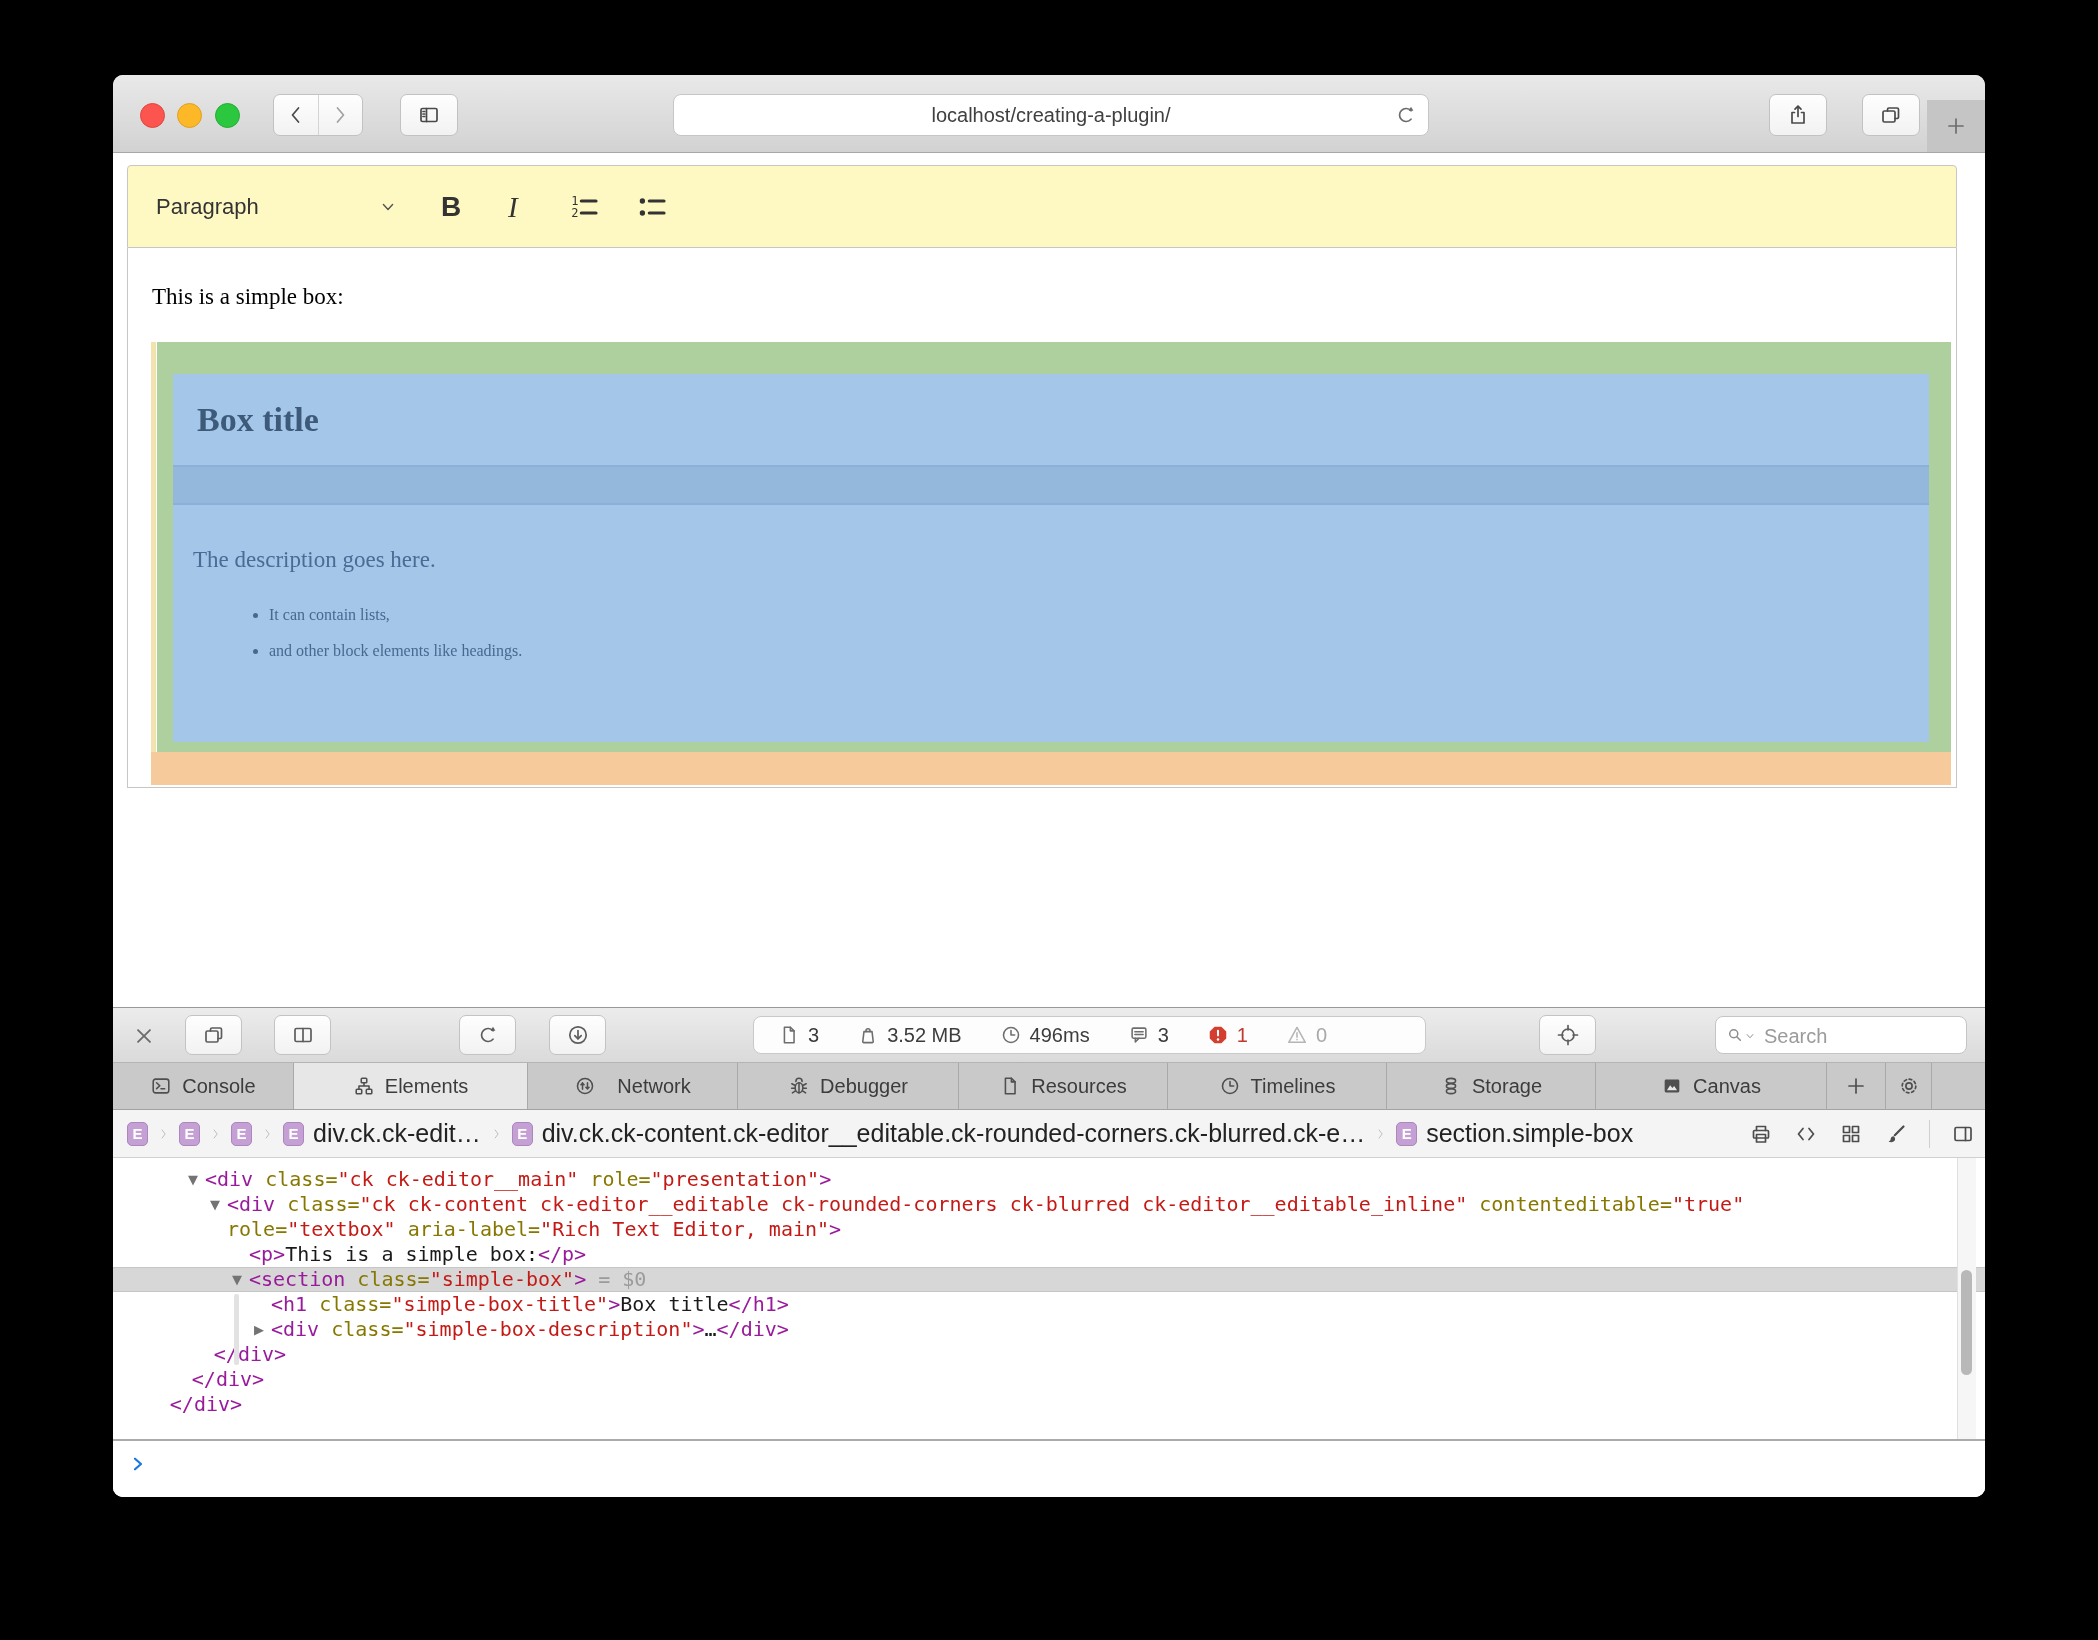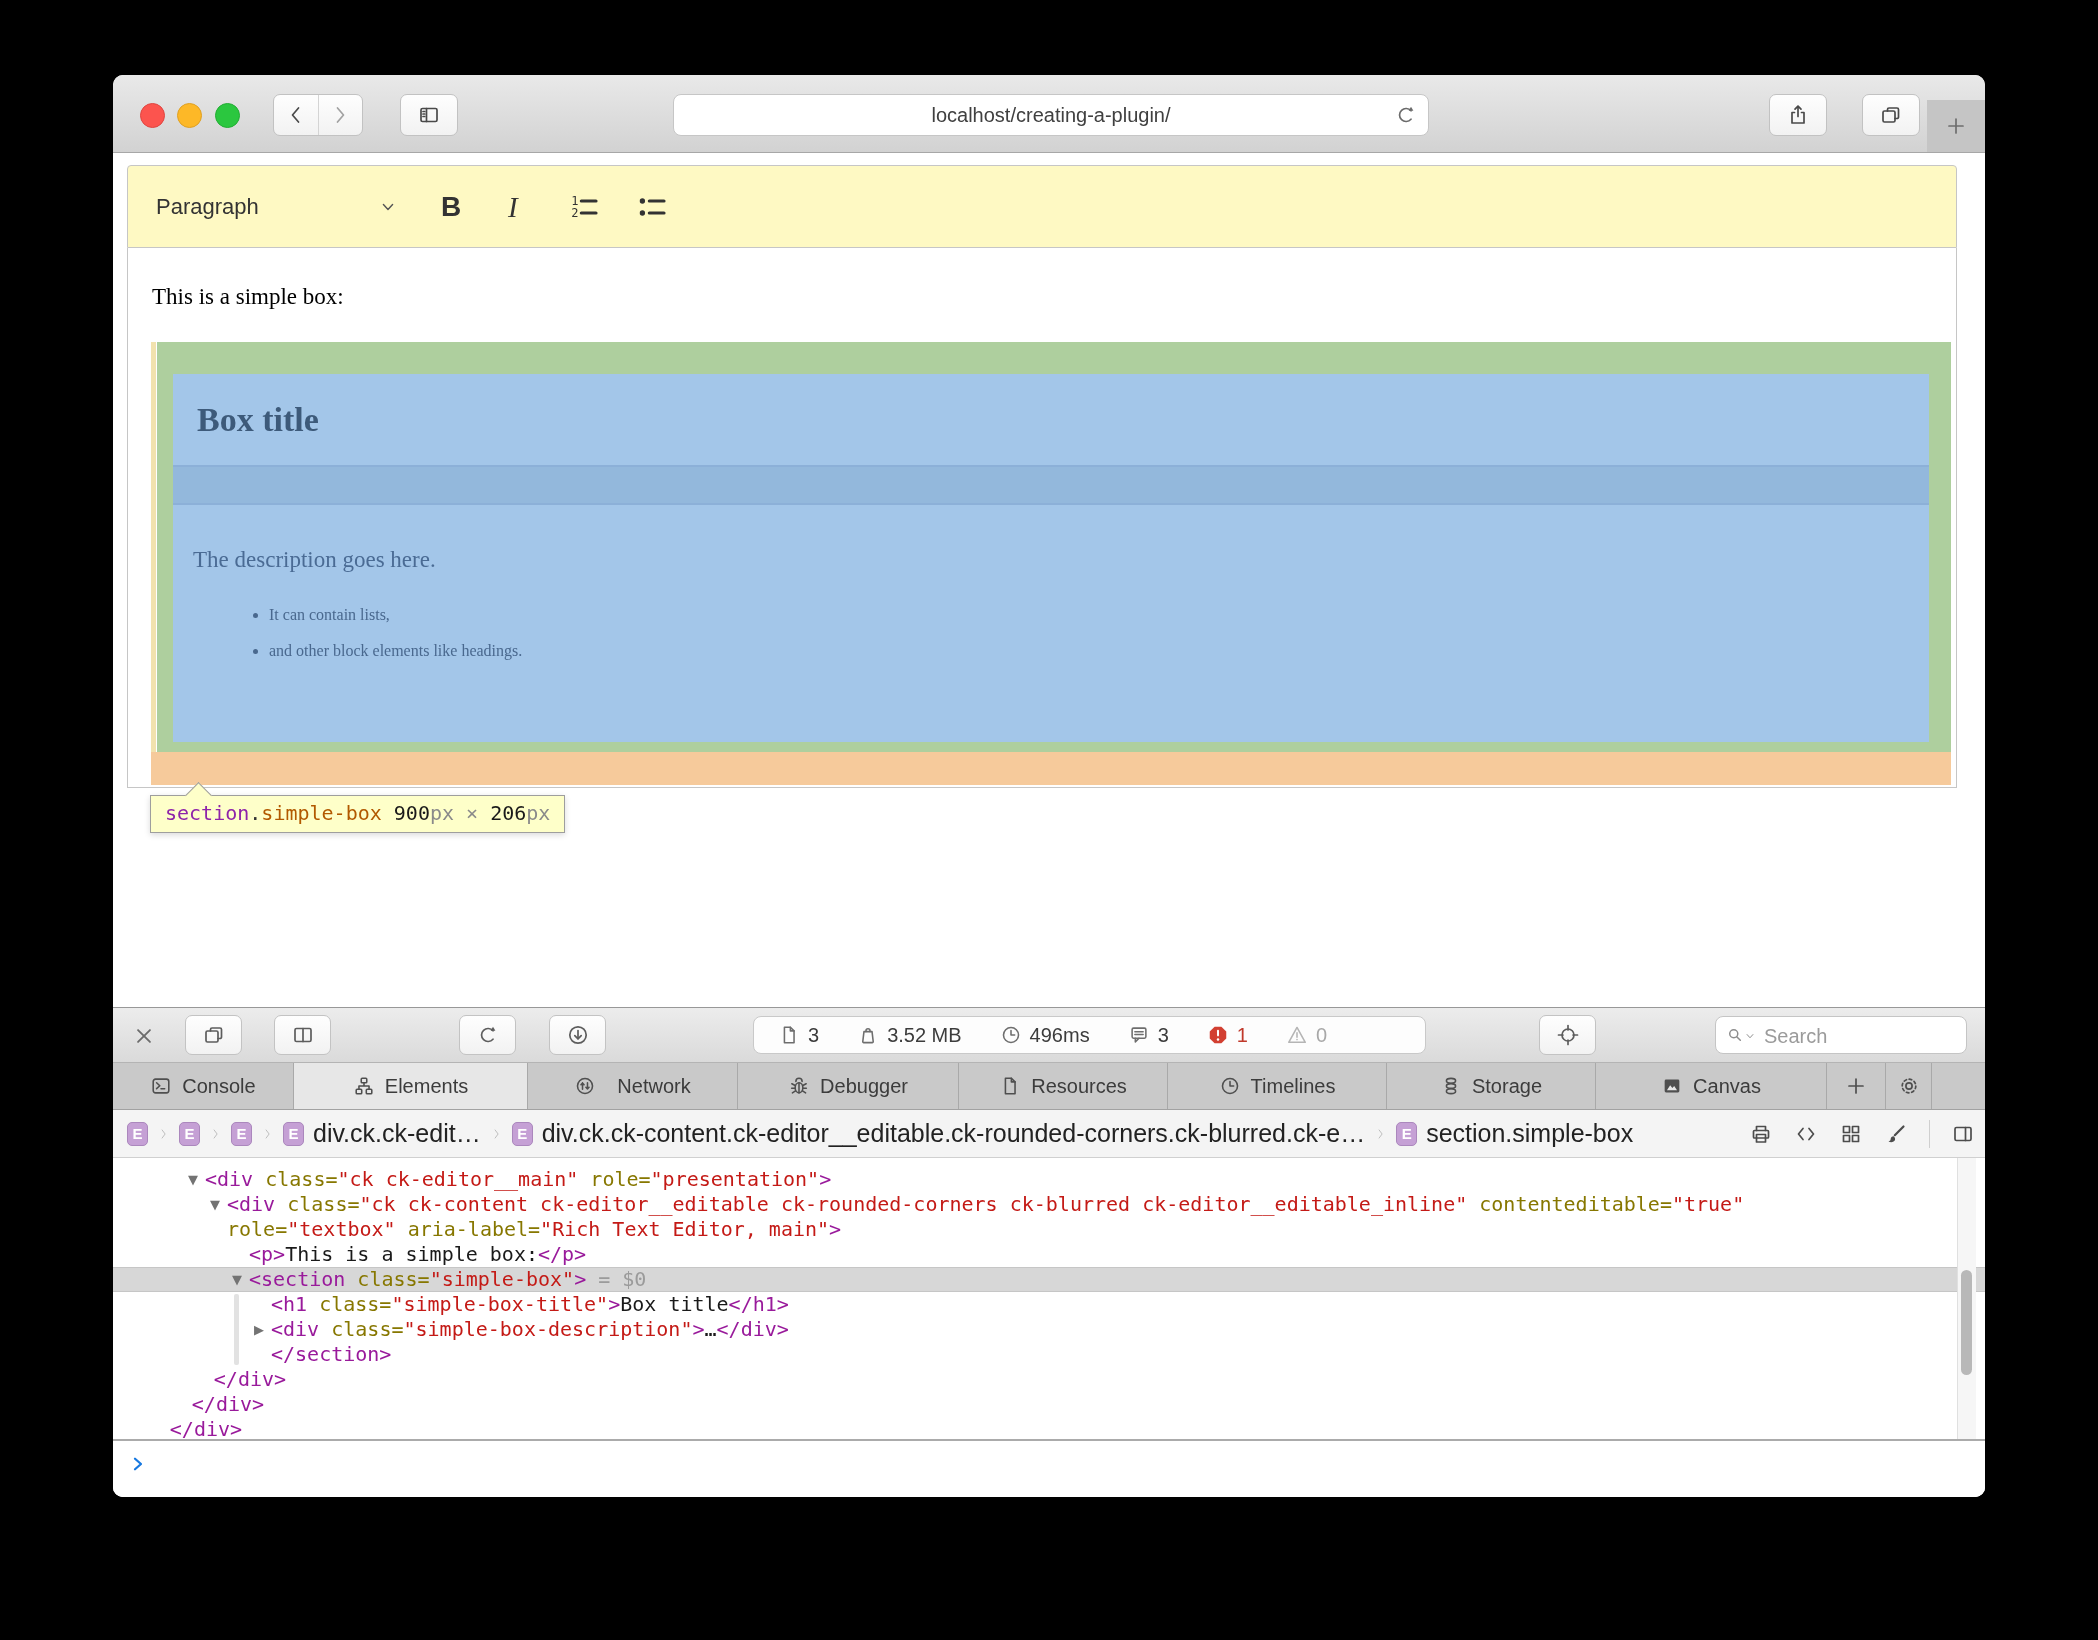--- a/index.html
+++ b/index.html
@@ -246,24 +246,20 @@
                 <ul id="bullet-list">
                     <li>It can contain lists,</li>
                     <li>and other block elements like headings.</li>
                   </ul>
               </div>
             </div>
             <div class="hl-margin-bottom"></div>
           </div>
         </div>
       </div>
-      <div class="tip">
-        <div class="tip-arrow"></div>
-        <span class="k-el">section</span><span class="k-dot">.</span><span class="k-cls">simple-box</span><span class="k-num"> </span><span class="k-num">900</span><span class="k-unit">px</span><span class="k-unit"> </span><span class="k-unit">×</span><span class="k-unit"> </span><span class="k-num">206</span><span class="k-unit">px</span>
-      </div>
     </div>
 
     <div class="inspector">
       <div class="insp-toolbar">
         <span class="ic x-close">
             <svg viewBox="0 0 24 24" fill="none" stroke="currentColor" stroke-width="1.7" stroke-linecap="round" stroke-linejoin="round">
               <line x1="6.5" y1="6.5" x2="17.5" y2="17.5"></line>
               <line x1="17.5" y1="6.5" x2="6.5" y2="17.5"></line>
             </svg>
           </span>
@@ -567,21 +563,20 @@
       </div>
       <div class="dom" id="dom-tree">
 
       <div class="dom-line" style="padding-left: 92px;"><span class="tri" style="left: 75px;">▼</span><span class="sg-t">&lt;div</span><span class="sg-a"> class=</span><span class="sg-v">"ck ck-editor__main"</span><span class="sg-a"> role=</span><span class="sg-v">"presentation"</span><span class="sg-t">&gt;</span></div>
           <div class="dom-line" style="padding-left: 114px;"><span class="tri" style="left: 97px;">▼</span><span class="sg-t">&lt;div</span><span class="sg-a"> class=</span><span class="sg-v">"ck ck-content ck-editor__editable ck-rounded-corners ck-blurred ck-editor__editable_inline"</span><span class="sg-a"> contenteditable=</span><span class="sg-v">"true"</span></div>
           <div class="dom-line" style="padding-left: 114px;"><span class="sg-a">role=</span><span class="sg-v">"textbox"</span><span class="sg-a"> aria-label=</span><span class="sg-v">"Rich Text Editor, main"</span><span class="sg-t">&gt;</span></div>
           <div class="dom-line" style="padding-left: 136px;"><span class="sg-t">&lt;p&gt;</span><span class="sg-x">This is a simple box:</span><span class="sg-t">&lt;/p&gt;</span></div>
           <div class="dom-line selected" style="padding-left: 136px;"><span class="tri" style="left: 119px;">▼</span><span class="sg-t">&lt;section</span><span class="sg-a"> class=</span><span class="sg-v">"simple-box"</span><span class="sg-t">&gt;</span><span class="sg-g"> = $0</span></div>
           <div class="dom-line" style="padding-left: 158px;"><span class="sg-t">&lt;h1</span><span class="sg-a"> class=</span><span class="sg-v">"simple-box-title"</span><span class="sg-t">&gt;</span><span class="sg-x">Box title</span><span class="sg-t">&lt;/h1&gt;</span></div>
           <div class="dom-line" style="padding-left: 158px;"><span class="tri" style="left: 141px;">▶</span><span class="sg-t">&lt;div</span><span class="sg-a"> class=</span><span class="sg-v">"simple-box-description"</span><span class="sg-t">&gt;</span><span class="sg-x">…</span><span class="sg-t">&lt;/div&gt;</span></div>
-          <div class="dom-line" style="padding-left: 158px;"><span class="sg-t">&lt;/section&gt;</span></div>
           <div class="dom-line" style="padding-left: 100.8px;"><span class="sg-t">&lt;/div&gt;</span></div>
           <div class="dom-line" style="padding-left: 78.8px;"><span class="sg-t">&lt;/div&gt;</span></div>
           <div class="dom-line" style="padding-left: 56.8px;"><span class="sg-t">&lt;/div&gt;</span></div>
           <div class="dom-guide"></div>
           <div class="dom-scroll">
           <div class="dom-thumb"></div>
         </div>
         </div>
       <div class="prompt">
         <span class="ic">

